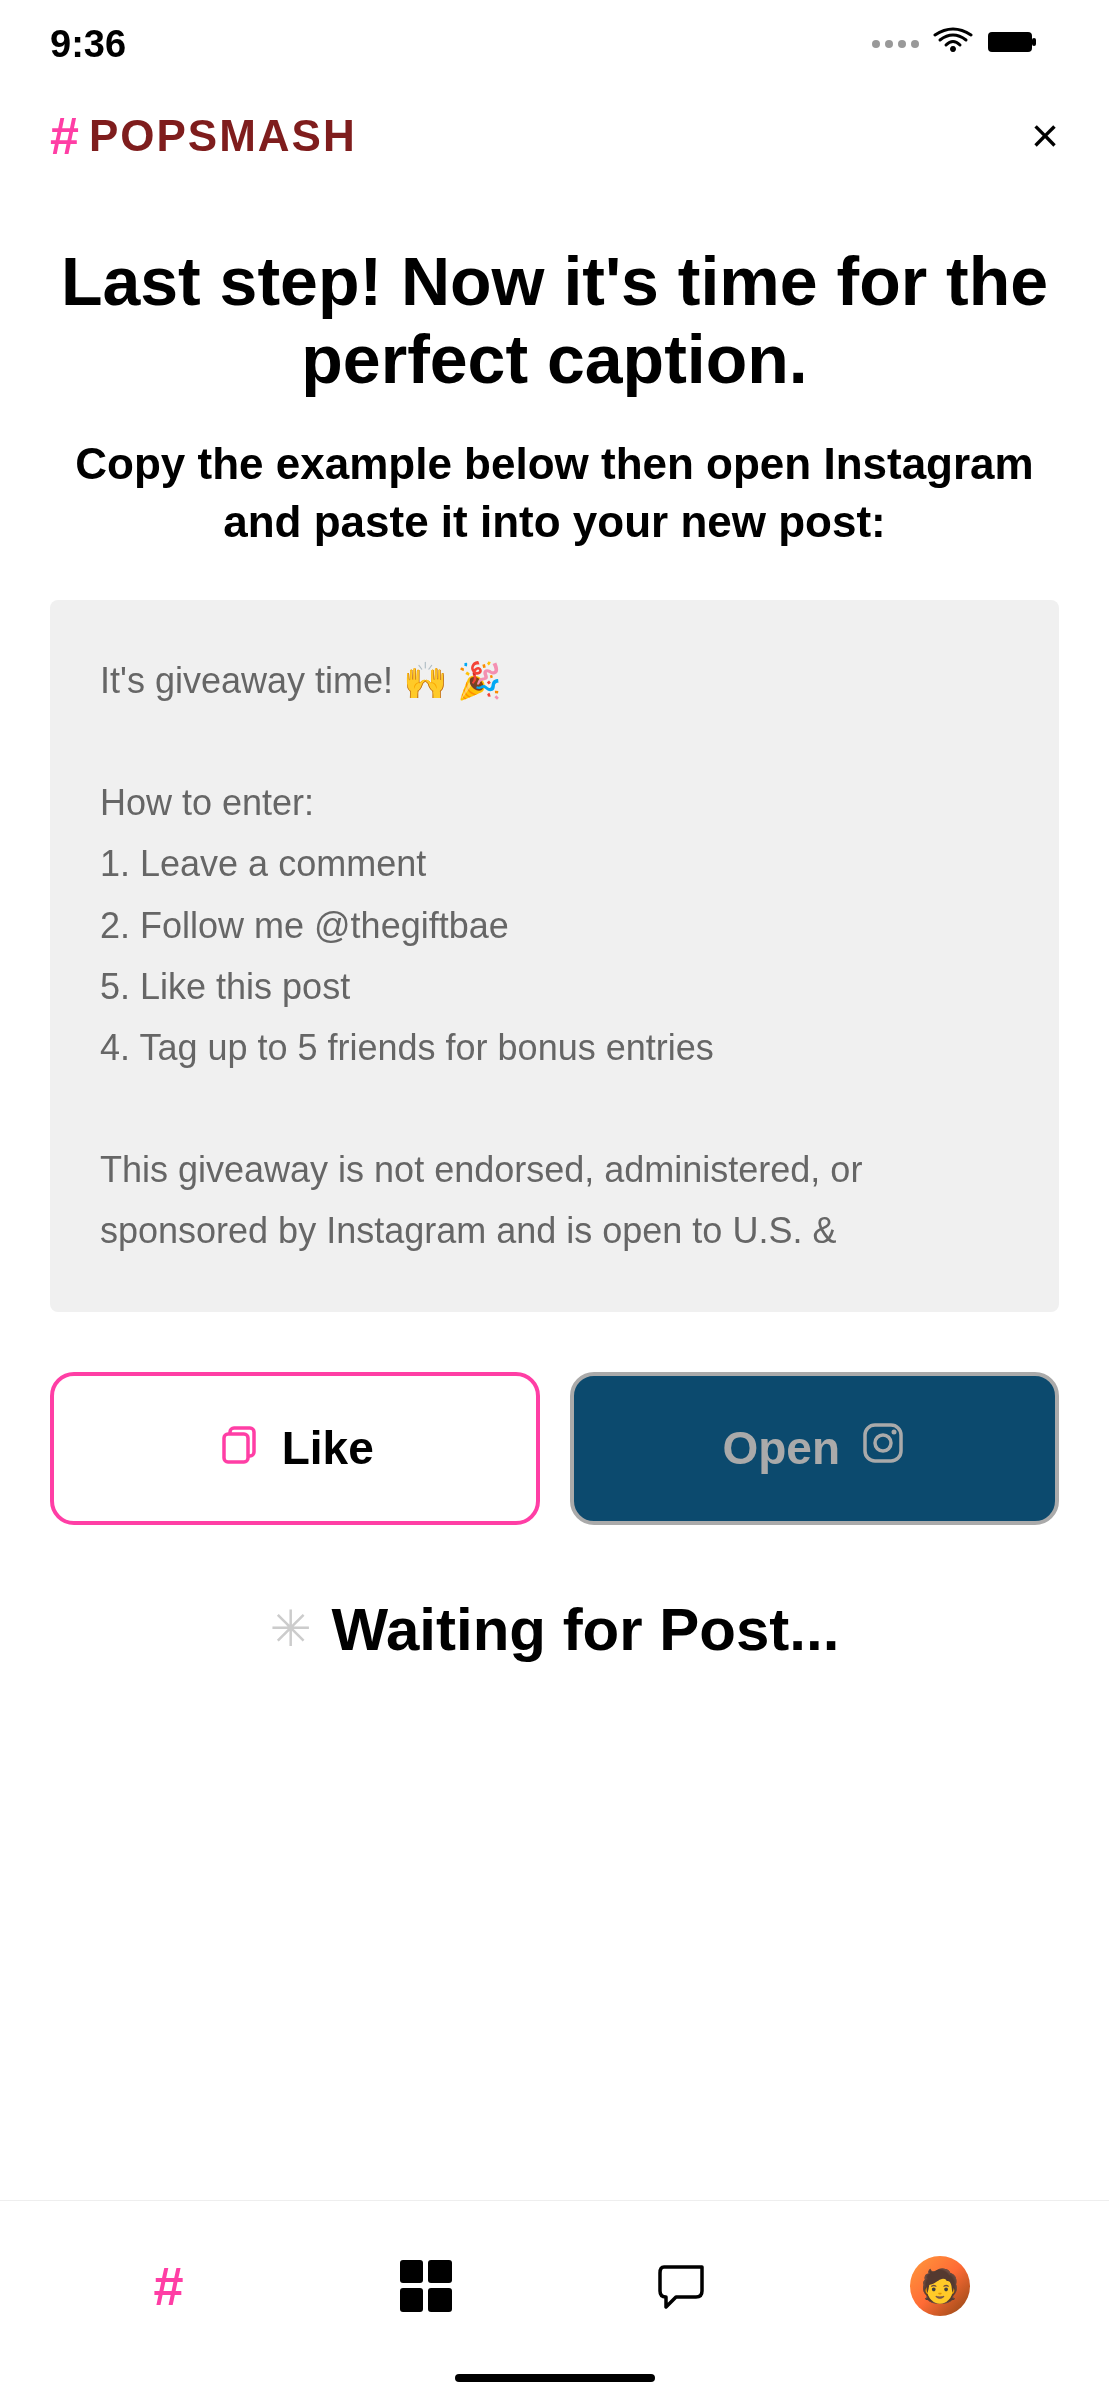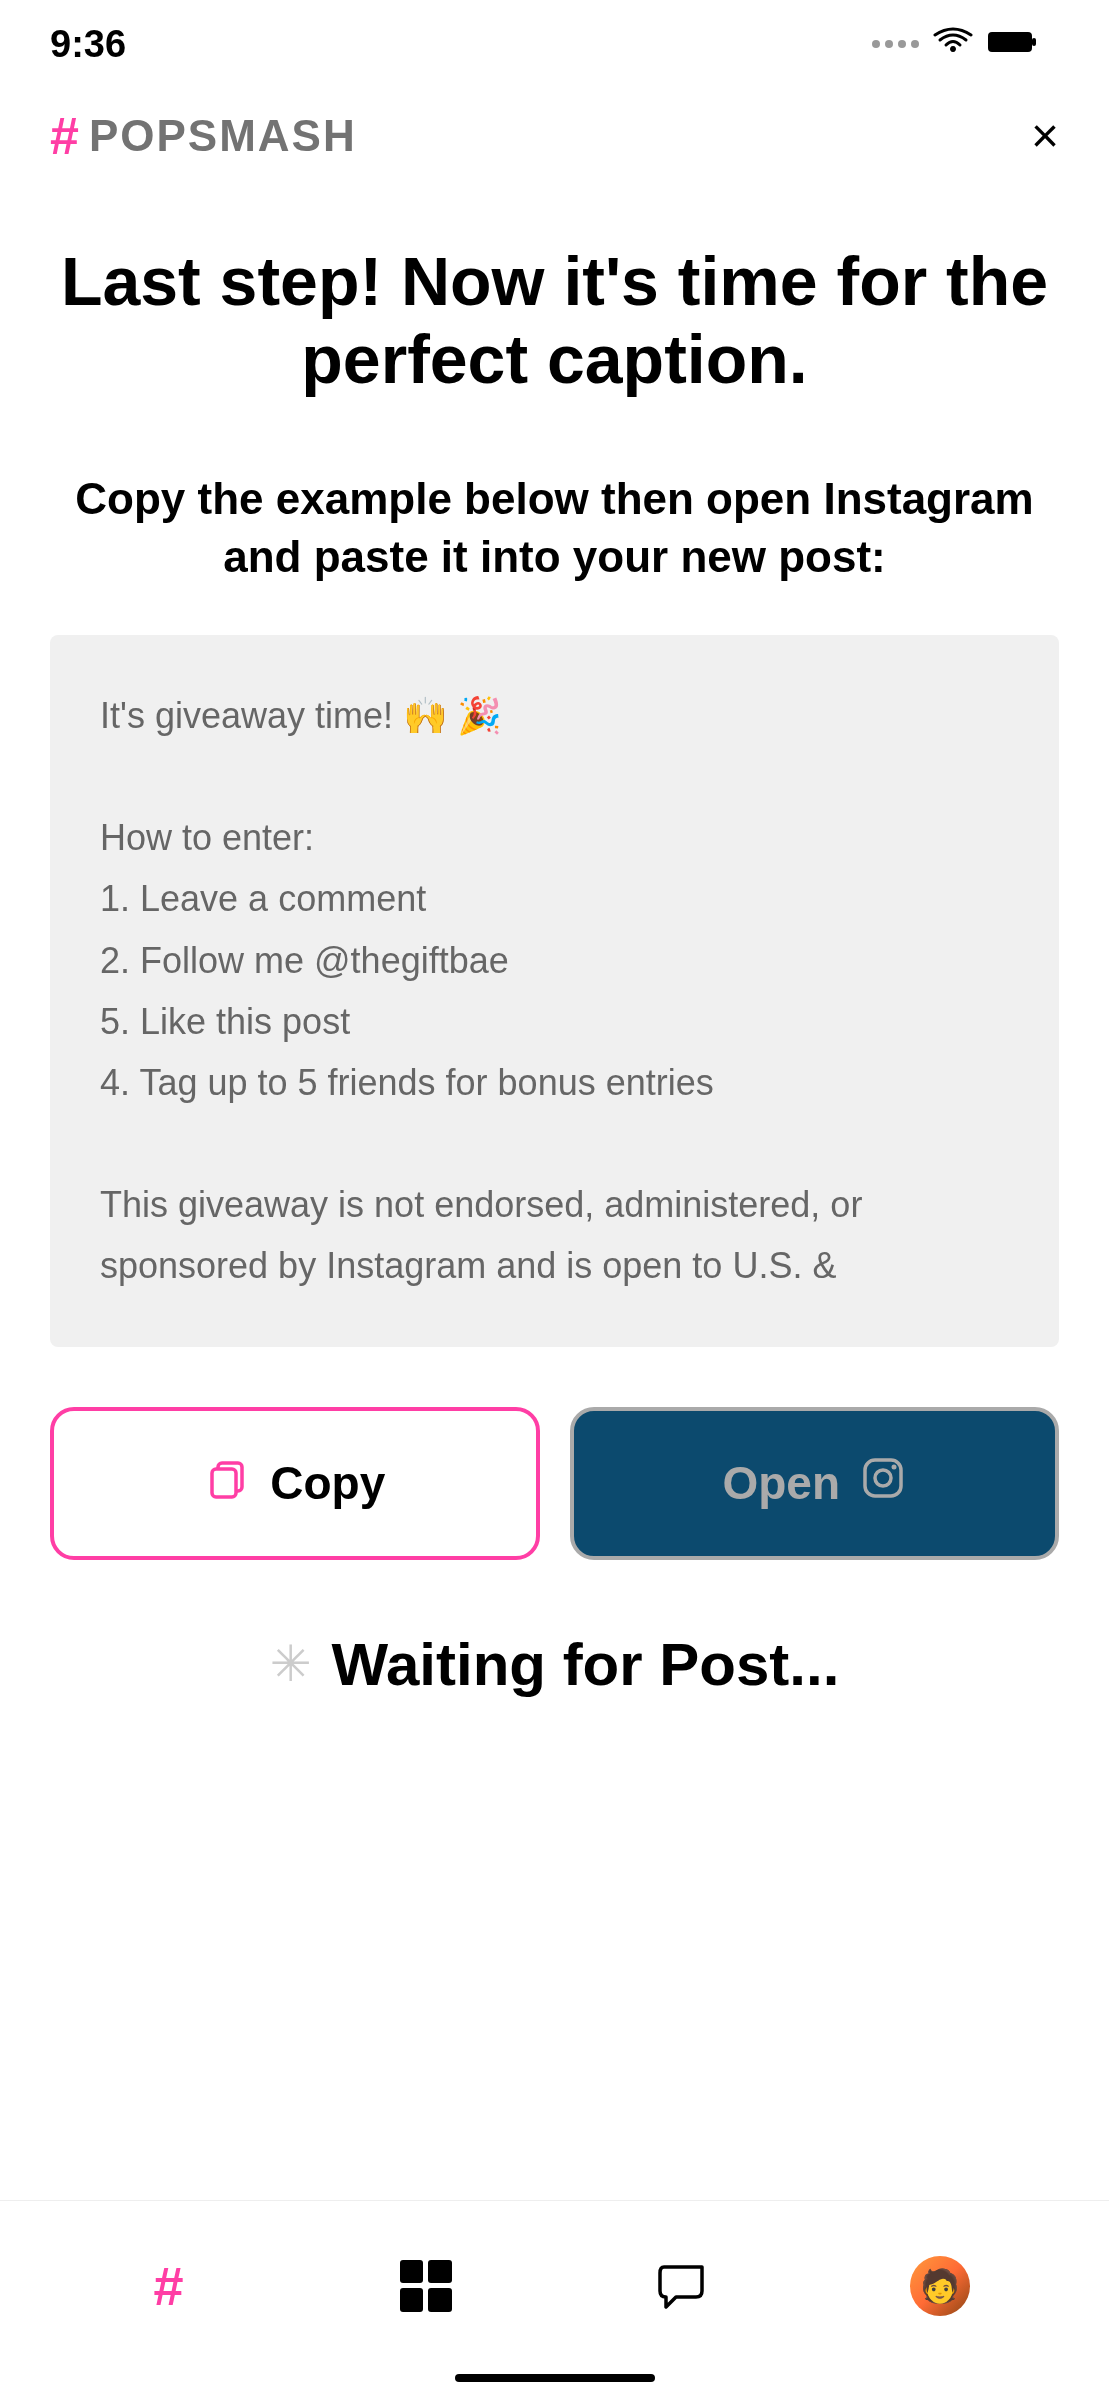--- a/index.html
+++ b/index.html
@@ -75,21 +75,21 @@
     .logo-hash {
       font-size: 52px;
       font-weight: 900;
       color: #FF3EA5;
       line-height: 1;
     }
 
     .logo-text {
       font-size: 44px;
       font-weight: 900;
-      color: #737373;
+      color: #7f1d1d;
       letter-spacing: 2px;
     }
 
     .close-btn {
       font-size: 48px;
       color: #000;
       font-weight: 300;
       cursor: pointer;
       line-height: 1;
     }
@@ -98,21 +98,21 @@
     .main-content {
       padding: 60px 50px 30px 50px;
     }
 
     .headline {
       font-size: 68px;
       font-weight: 900;
       color: #000;
       text-align: center;
       line-height: 1.15;
-      margin-bottom: 72px;
+      margin-bottom: 37px;
     }
 
     .subheadline {
       font-size: 44px;
       font-weight: 800;
       color: #000;
       text-align: center;
       line-height: 1.3;
       margin-bottom: 50px;
     }
@@ -346,21 +346,21 @@
   </div>
 
   <div class="buttons-row">
     <button class="btn-copy">
       <span class="btn-copy-icon">
         <svg width="46" height="46" viewBox="0 0 46 46" fill="none">
           <rect x="14" y="8" width="24" height="28" rx="4" stroke="#FF3EA5" stroke-width="3.5" fill="none"></rect>
           <rect x="8" y="14" width="24" height="28" rx="4" stroke="#FF3EA5" stroke-width="3.5" fill="white"></rect>
         </svg>
       </span>
-      <span class="btn-copy-label">Copy</span>
+      <span class="btn-copy-label">Like</span>
     </button>
 
     <button class="btn-open">
       <span class="btn-open-label">Open</span>
       <span class="btn-open-icon">
         <svg width="46" height="46" viewBox="0 0 46 46" fill="none">
           <rect x="5" y="5" width="36" height="36" rx="10" stroke="#aaa" stroke-width="3.5" fill="none"></rect>
           <circle cx="23" cy="23" r="8" stroke="#aaa" stroke-width="3.5" fill="none"></circle>
           <circle cx="34" cy="12" r="2.5" fill="#aaa"></circle>
         </svg>

